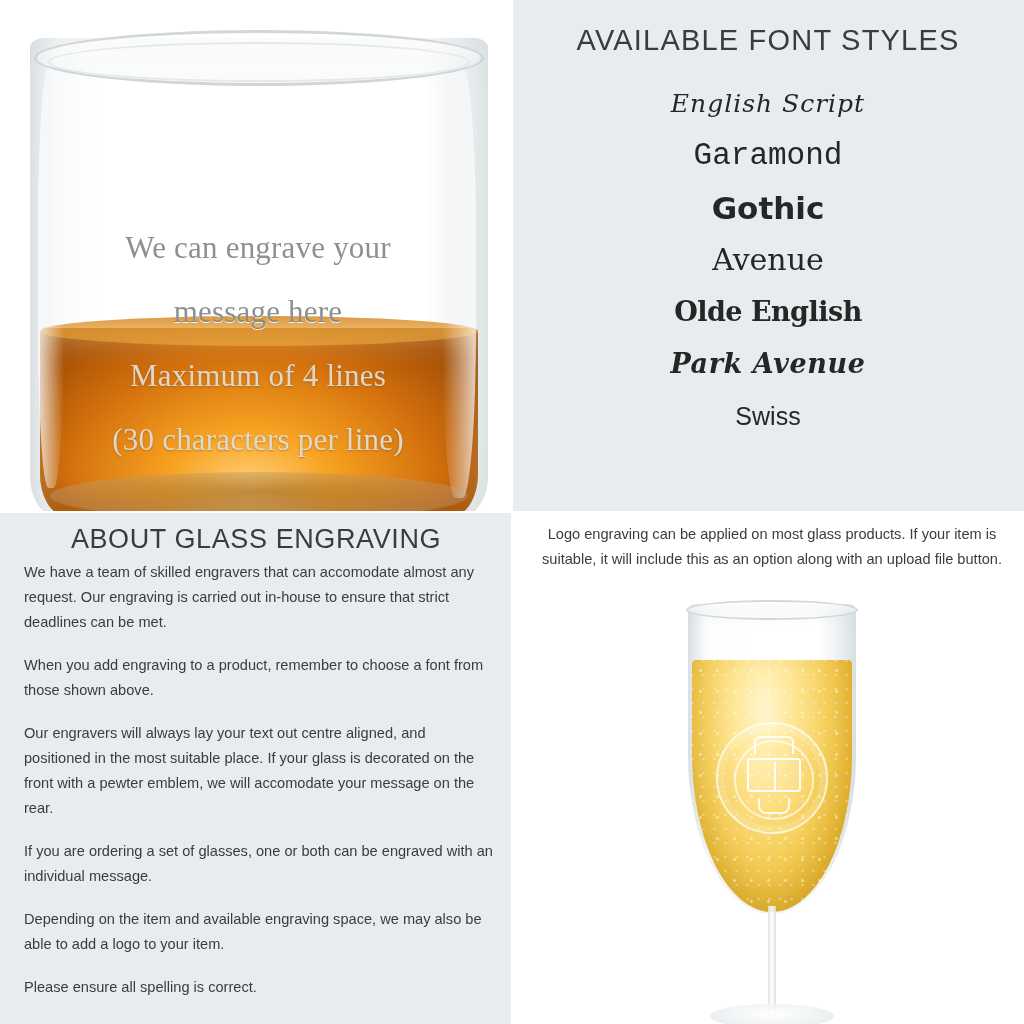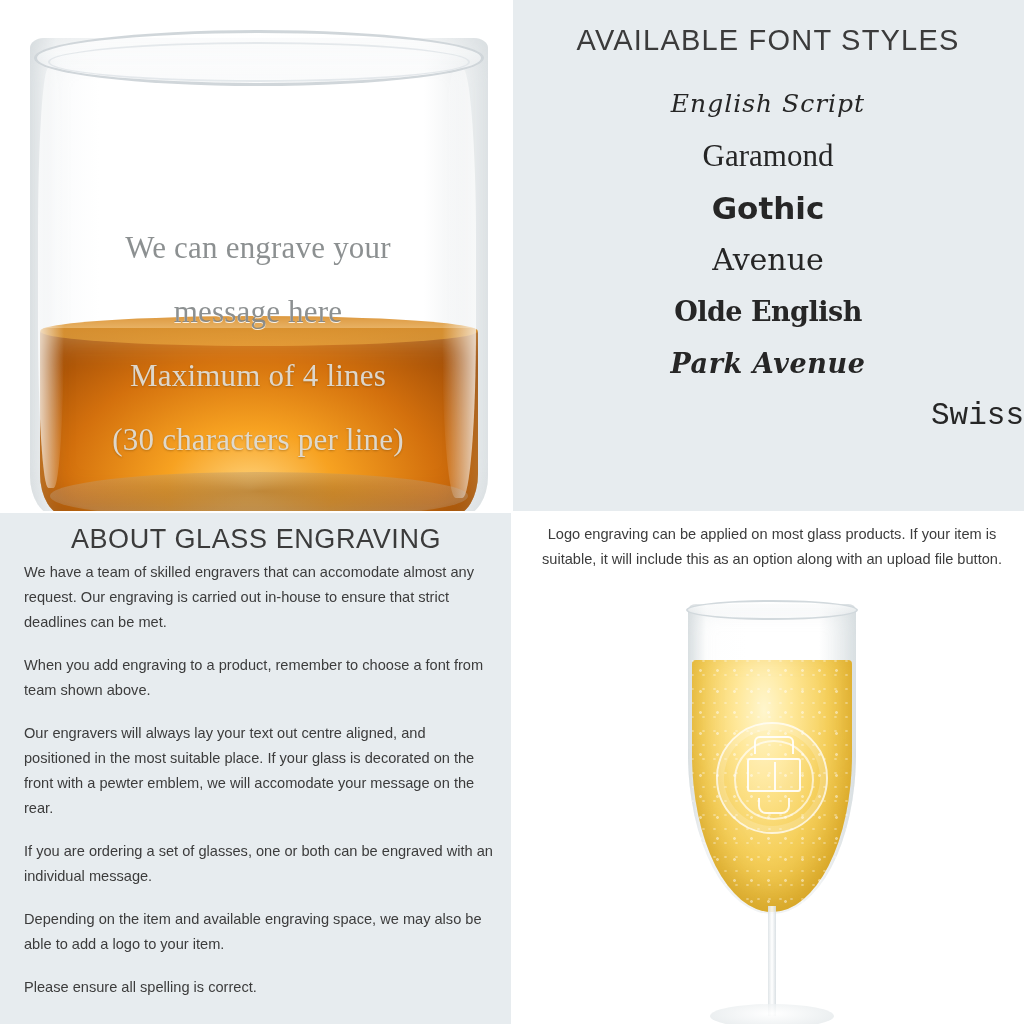--- a/index.html
+++ b/index.html
@@ -118,27 +118,27 @@
   .font-list {
     position: absolute; left: 0; top: 78px; width: 512px;
   }
   .font-item {
     text-align: center;
     color: #262626;
     height: 52px;
     line-height: 52px;
   }
   .f-english { font-family: "DejaVu Serif", serif; font-style: italic; font-size: 25px; letter-spacing: 1px; }
-  .f-garamond { font-family: Liberation Serif, serif; font-size: 31px; }
+  .f-garamond { font-family: Liberation Mono, monospace; font-size: 31px; }
   .f-gothic { font-family: "DejaVu Sans", sans-serif; font-size: 31px; font-weight: 700; }
   .f-goudy { font-family: "DejaVu Serif", serif; font-size: 30px; }
   .f-olde { font-family: "DejaVu Serif", serif; font-weight: 700; font-size: 27px; letter-spacing: -0.5px; }
   .f-park { font-family: "DejaVu Serif", serif; font-style: italic; font-size: 27px; letter-spacing: 0.6px; font-weight: bold; }
   .f-roman { font-family: "Liberation Serif", serif; font-size: 31px; }
-  .f-swiss { font-family: Liberation Mono, monospace; font-size: 31px; text-align: right; }
+  .f-swiss { font-family: Liberation Sans, sans-serif; font-size: 25px; }
 
   
   .about-title {
     position: absolute; left: 0; top: 12px; width: 512px;
     text-align: center;
     font-size: 27px; letter-spacing: 0.6px; color: #3b3b3b;
   }
   .about-body {
     position: absolute; left: 24px; top: 48px; width: 470px;
     font-size: 14.6px; line-height: 25px; color: #3c3c3c;
@@ -271,21 +271,21 @@
       <div class="font-item f-olde">Olde English</div>
       <div class="font-item f-park">Park Avenue</div>
       <div class="font-item f-swiss">Swiss</div>
     </div>
   </div>
 
   <div class="quad q-bl">
     <div class="about-title">ABOUT GLASS ENGRAVING</div>
     <div class="about-body">
       <p>We have a team of skilled engravers that can accomodate almost any request. Our engraving is carried out in-house to ensure that strict deadlines can be met.</p>
-      <p>When you add engraving to a product, remember to choose a font from team shown above.</p>
+      <p>When you add engraving to a product, remember to choose a font from those shown above.</p>
       <p>Our engravers will always lay your text out centre aligned, and positioned in the most suitable place. If your glass is decorated on the front with a pewter emblem, we will accomodate your message on the rear.</p>
       <p>If you are ordering a set of glasses, one or both can be engraved with an individual message.</p>
       <p>Depending on the item and available engraving space, we may also be able to add a logo to your item.</p>
       <p>Please ensure all spelling is correct.</p>
     </div>
   </div>
 
   <div class="quad q-br">
     <div class="logo-note">Logo engraving can be applied on most glass products. If your item is suitable, it will include this as an option along with an upload file button.</div>
     <div class="flute-scene">

